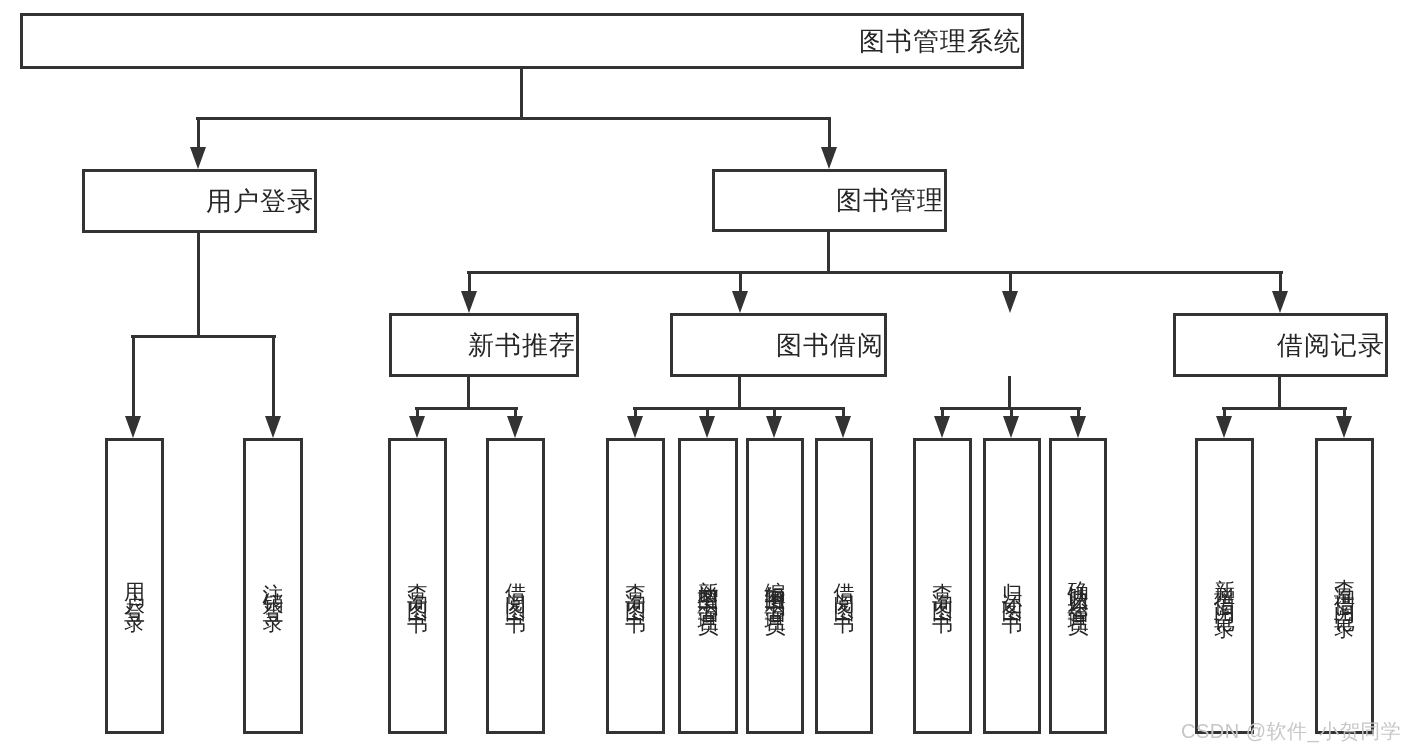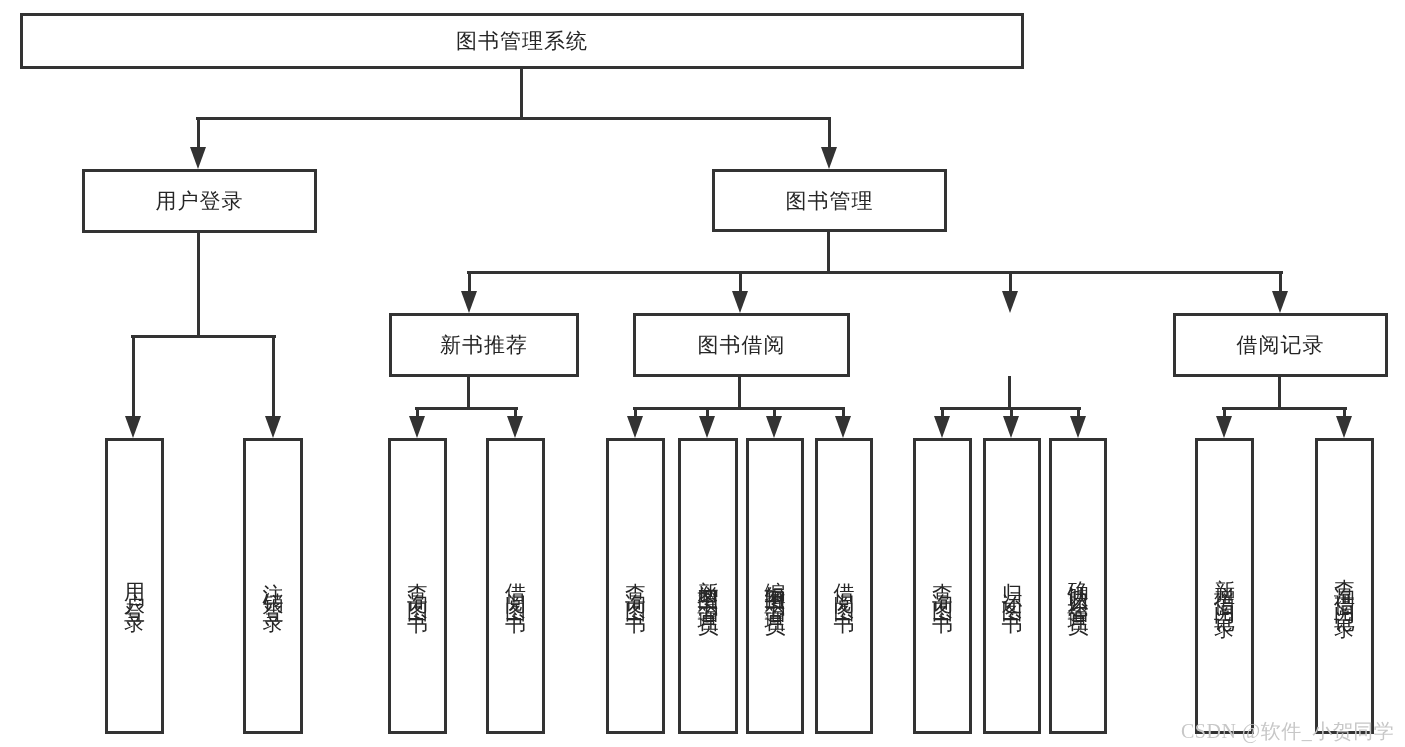--- a/index.html
+++ b/index.html
@@ -40,22 +40,22 @@
     border-top: 22px solid var(--line);
   }
 
   
   .hbox {
     position: absolute;
     background: #ffffff;
     border: 3px solid var(--line);
     display: flex;
     align-items: center;
-    justify-content: center;
-    font-size: 21px;
+    justify-content: flex-end;
+    font-size: 26px;
     color: var(--ink);
     letter-spacing: 1px;
     z-index: 2;
   }
 
   
   .vbox {
     position: absolute;
     background: #ffffff;
     border: 3px solid var(--line);
@@ -76,21 +76,20 @@
 
   .watermark {
     position: absolute;
     left: 1181px;
     top: 718px;
     font-size: 20px;
     color: #c7c7c7;
     letter-spacing: 0.5px;
     white-space: nowrap;
     z-index: 5;
-    font-family: Liberation Serif, serif;
   }
 </style>
 </head>
 <body>
 
 <div class="canvas">
 
   <div class="line" style="left:520px;top:67px;width:3px;height:52px"></div>
   <div class="line" style="left:196px;top:117px;width:635px;height:3px"></div>
 
@@ -145,21 +144,21 @@
   <div class="hbox" style="left:82px;top:169px;width:235px;height:64px">
     <span>用户登录</span>
   </div>
   <div class="hbox" style="left:712px;top:169px;width:235px;height:63px">
     <span>图书管理</span>
   </div>
 
   <div class="hbox" style="left:389px;top:313px;width:190px;height:64px">
     <span>新书推荐</span>
   </div>
-  <div class="hbox" style="left:633px;top:313px;width:217px;height:64px">
+  <div class="hbox" style="left:670px;top:313px;width:217px;height:64px">
     <span>图书借阅</span>
   </div>
   <div class="hbox" style="left:1173px;top:313px;width:215px;height:64px">
     <span>借阅记录</span>
   </div>
 
   <div class="vbox" style="left:105px;top:438px;width:59px;height:296px">
     <span>用户登录</span>
   </div>
   <div class="vbox" style="left:243px;top:438px;width:60px;height:296px">

